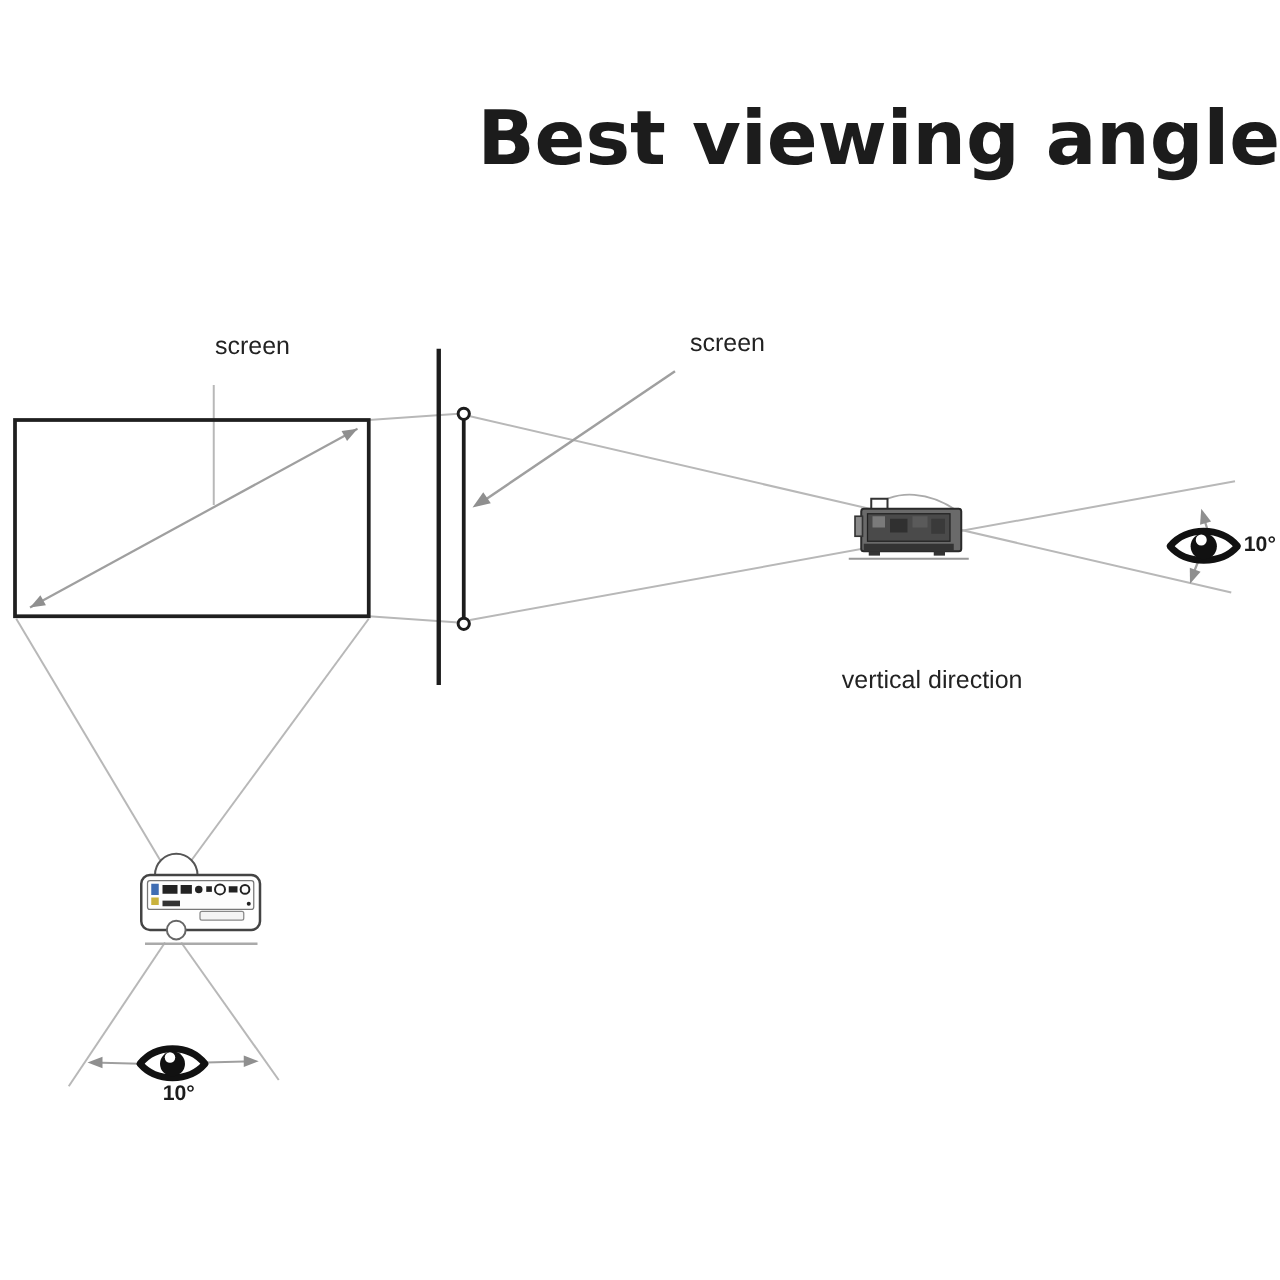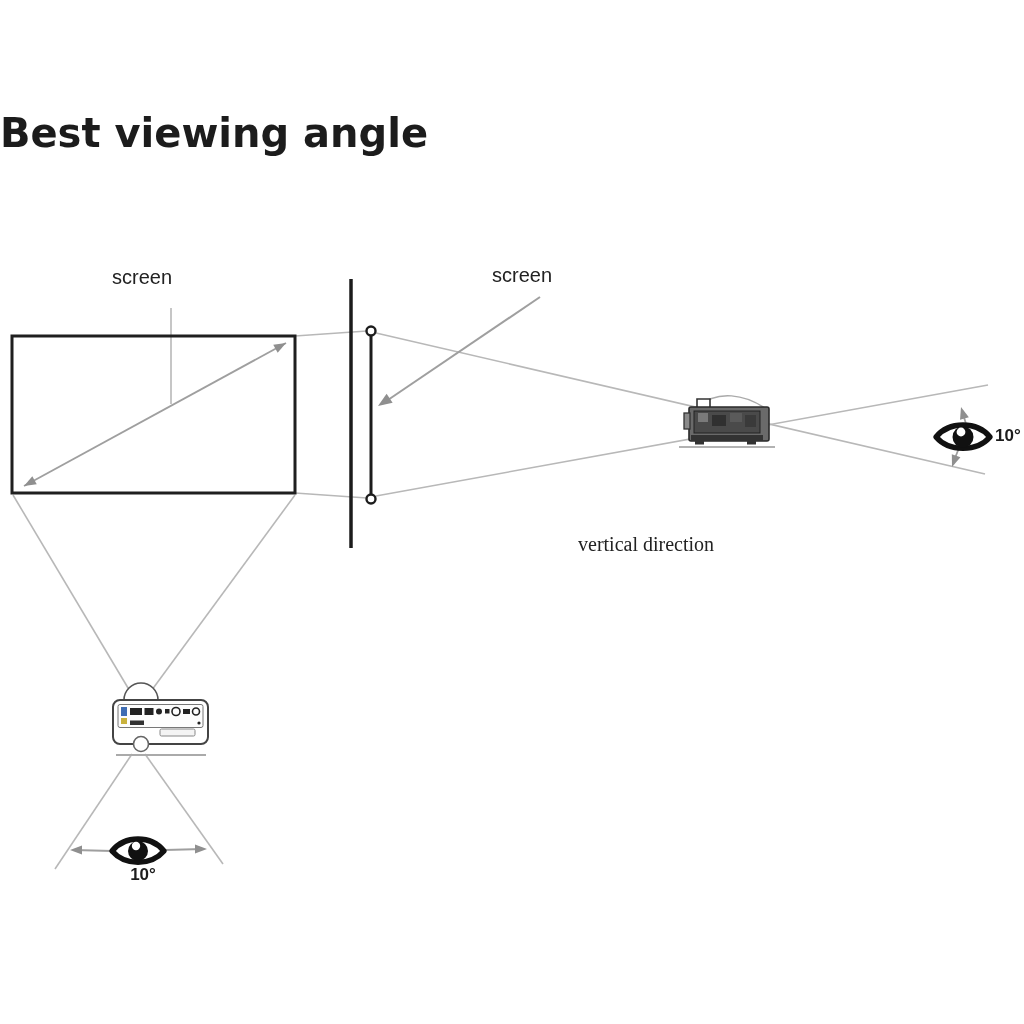--- a/index.html
+++ b/index.html
@@ -5,34 +5,34 @@
   html,body{margin:0;padding:0;background:#ffffff;}
   .canvas{
     position:relative;
     width:1024px;height:1024px;
     background:#ffffff;
     overflow:hidden;
     font-family:"Liberation Sans", sans-serif;
   }
   .title{
     position:absolute;
-    left:0; right:0; top:110px;
-    text-align:left;
+    left:0; right:0; top:76px;
+    text-align:right;
     font-family:"DejaVu Sans", sans-serif;
     font-weight:700;
-    font-size:40px;
+    font-size:60px;
     color:#1c1c1c;
     letter-spacing:0px;
   }
   .label{
     position:absolute;
     font-family:"Liberation Sans", sans-serif;
     font-size:20px;
     color:#222222;
-    text-align:left;
+    text-align:right;
   }
   .angle-label{
     position:absolute;
     font-family:"Liberation Sans", sans-serif;
     font-size:17px;
     font-weight:700;
     color:#1c1c1c;
     text-align:center;
   }
   svg.diagram{position:absolute;left:0;top:0;}
@@ -137,19 +137,19 @@
       <circle cx="0" cy="0" r="10.5" fill="#111111"></circle>
       <circle cx="-2" cy="-5" r="4.4" fill="#ffffff"></circle>
     </g>
   </svg>
 
   <div class="label" style="left:112px; top:266px; width:120px;">screen</div>
 
   <div class="label" style="left:492px; top:264px; width:120px;">screen</div>
 
 
-  <div class="label" style="left:578px; top:533px; width:240px;font-family:Liberation Serif, serif;">vertical direction</div>
+  <div class="label" style="left:578px; top:533px; width:240px;">vertical direction</div>
 
   <div class="angle-label" style="left:103px; top:865px; width:80px;">10°</div>
 
   <div class="angle-label" style="left:995px; top:426px; width:40px; text-align:left;">10°</div>
 
 </div>
 
 </body></html>

